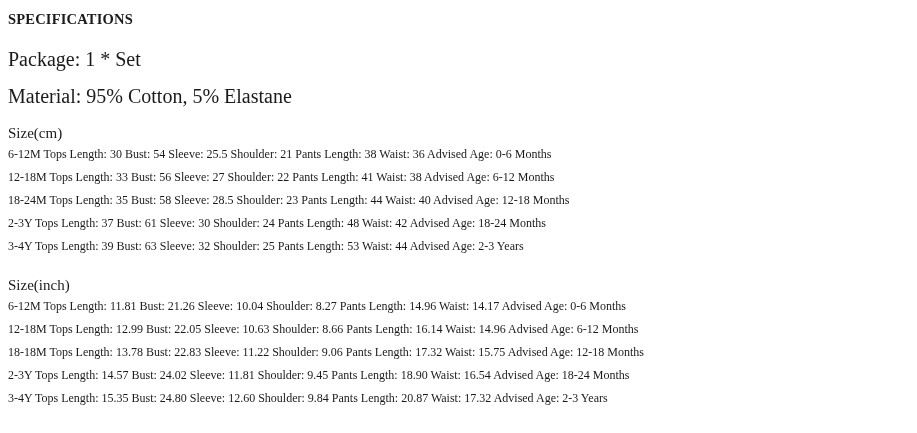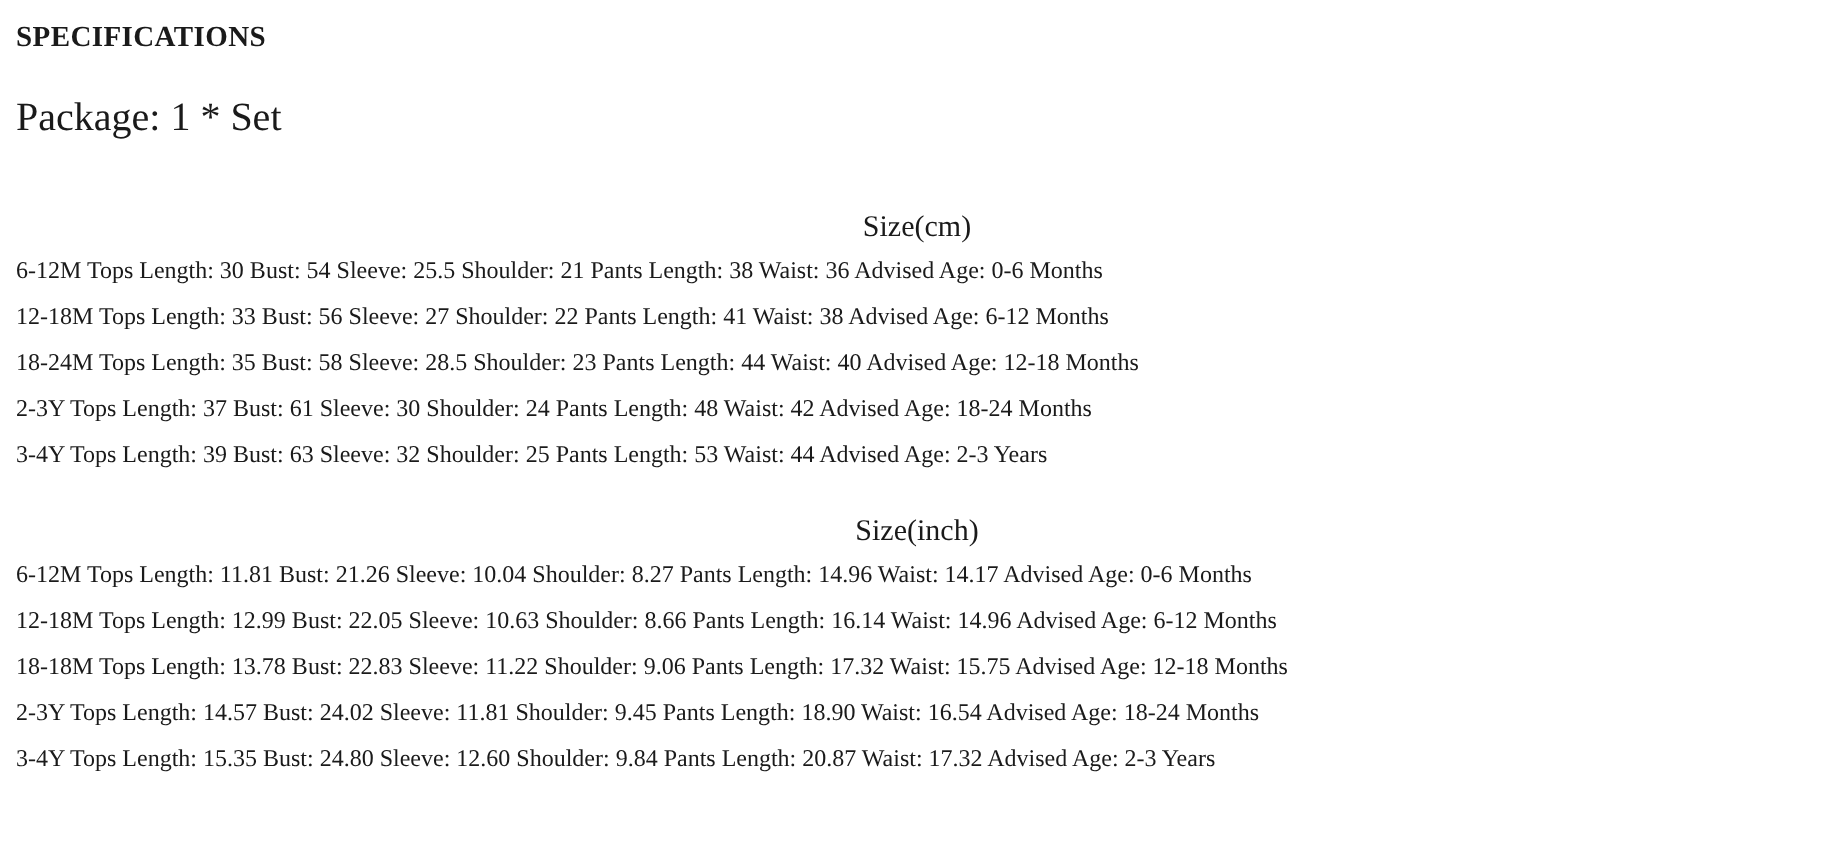--- a/index.html
+++ b/index.html
@@ -37,21 +37,20 @@
   .para {
     font-size: 20px;
     line-height: 19px;
     margin: 0;
     white-space: nowrap;
   }
   .section-label {
     font-size: 15px;
     line-height: 19px;
     margin: 0;
-    text-align: center;
   }
   .row {
     font-size: 12px;
     line-height: 23px;
     margin: 0;
     white-space: nowrap;
   }
   .block {
     margin: 0;
   }
@@ -62,20 +61,21 @@
 <div class="page">
 
   <div class="spec-title">SPECIFICATIONS</div>
 
   <div class="gap-lg"></div>
 
   <div class="para">Package: 1 * Set</div>
 
   <div class="gap-md"></div>
 
+  <div class="para">Material: 95% Cotton, 5% Elastane</div>
 
   <div class="gap-md"></div>
 
   <div class="block">
     <div class="section-label">Size(cm)</div>
     <div class="row">6-12M Tops Length: 30 Bust: 54 Sleeve: 25.5 Shoulder: 21 Pants Length: 38 Waist: 36 Advised Age: 0-6 Months</div>
     <div class="row">12-18M Tops Length: 33 Bust: 56 Sleeve: 27 Shoulder: 22 Pants Length: 41 Waist: 38 Advised Age: 6-12 Months</div>
     <div class="row">18-24M Tops Length: 35 Bust: 58 Sleeve: 28.5 Shoulder: 23 Pants Length: 44 Waist: 40 Advised Age: 12-18 Months</div>
     <div class="row">2-3Y Tops Length: 37 Bust: 61 Sleeve: 30 Shoulder: 24 Pants Length: 48 Waist: 42 Advised Age: 18-24 Months</div>
     <div class="row">3-4Y Tops Length: 39 Bust: 63 Sleeve: 32 Shoulder: 25 Pants Length: 53 Waist: 44 Advised Age: 2-3 Years</div>

